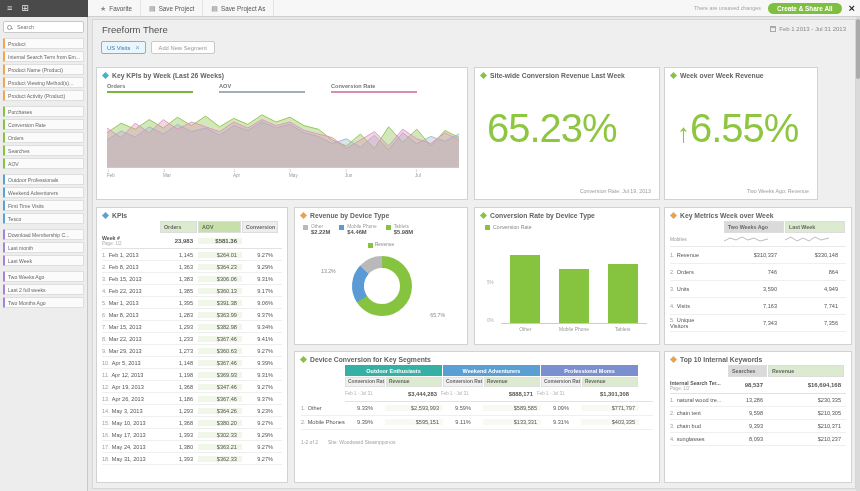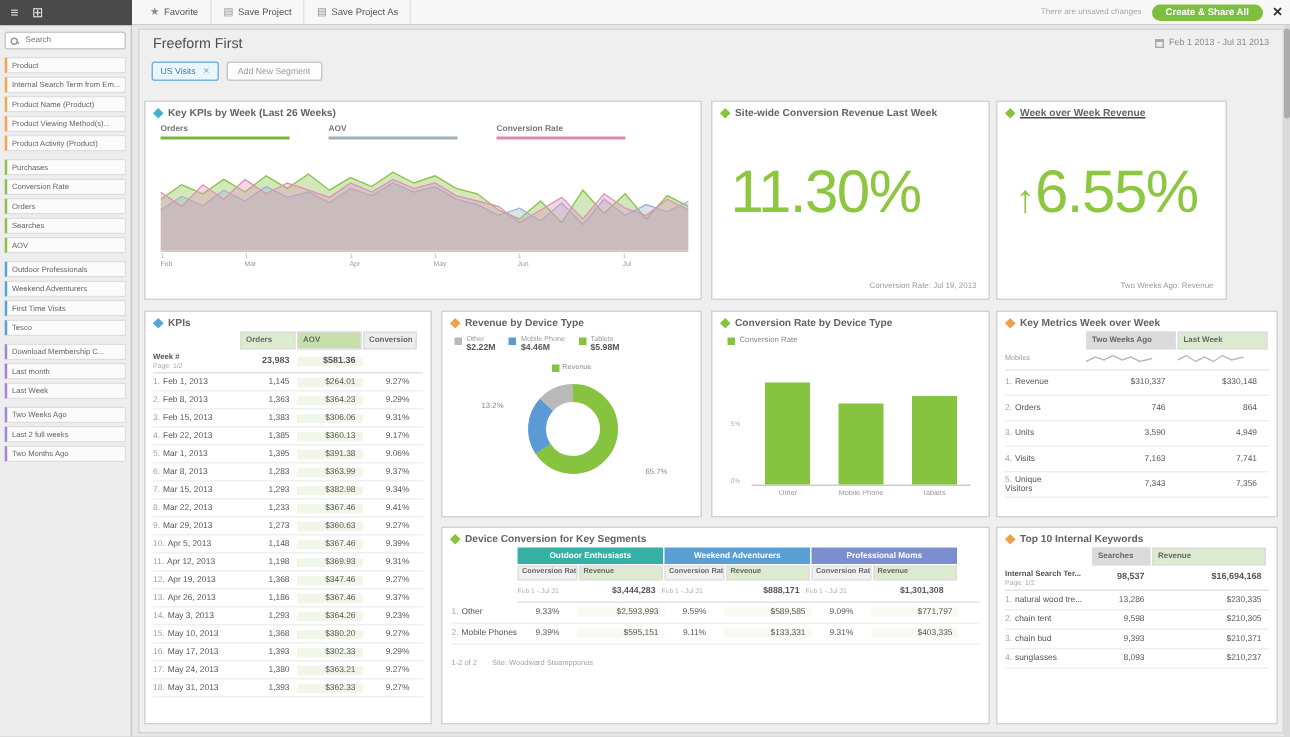--- a/index.html
+++ b/index.html
@@ -47,21 +47,21 @@
   
   .card{position:absolute;background:#fff;border:1px solid #d2d2d2;z-index:2;overflow:hidden;}
   .card-head{display:flex;align-items:center;gap:4px;padding:4px 6px 2px;}
   .diamond{width:5px;height:5px;transform:rotate(45deg);flex:none;background:#999;}
   .card-title{font-size:6.8px;font-weight:bold;color:#636363;white-space:nowrap;}
   .card-foot{position:absolute;right:8px;bottom:5px;font-size:5.3px;color:#9c9c9c;}
 
   
   #card-kpi-area{left:8px;top:50px;width:372px;height:133px;}
   #card-sitewide{left:386px;top:50px;width:186px;height:133px;}
-  #card-wow{left:576px;top:50px;width:154px;height:133px;text-decoration:underline;}
+  #card-wow{left:576px;top:50px;width:154px;height:133px;}
   #card-kpis{left:8px;top:190px;width:192px;height:276px;}
   #card-donut{left:206px;top:190px;width:174px;height:138px;}
   #card-bars{left:386px;top:190px;width:186px;height:138px;}
   #card-keymetrics{left:576px;top:190px;width:188px;height:138px;}
   #card-devconv{left:206px;top:334px;width:366px;height:132px;}
   #card-top10{left:576px;top:334px;width:188px;height:132px;}
 
   
   .kpi-tabs{display:flex;padding:2px 10px 0;gap:26px;}
   .kpi-tab{width:86px;}
@@ -269,21 +269,21 @@
         </div>
 
         <div class="side-item" style="border-left-color: rgb(165, 132, 214);">
           <span>Two Months Ago</span>
         </div>
       </div>
   </div>
 
   <div class="main">
     <div class="panel-frame"></div>
-    <div class="panel-title">Freeform First</div>
+    <div class="panel-title">Freeform There</div>
     <div class="panel-date">
       <span class="cal-ico"></span>
       <span>Feb 1 2013 - Jul 31 2013</span>
     </div>
     <div class="chip-row">
       <span class="chip">
         <span>US Visits</span>
         <span class="x">×</span>
       </span>
       <span class="add-seg">Add New Segment</span>
@@ -328,21 +328,21 @@
           <span class="ax-month" style="left: 68%;"><i>1</i>Jun</span>
           <span class="ax-month" style="left: 88%;"><i>1</i>Jul</span>
         </div>
     </div>
 
     <div class="card" id="card-sitewide">
       <div class="card-head">
         <span class="diamond" style="background: rgb(134, 196, 64);"></span>
         <span class="card-title">Site-wide Conversion Revenue Last Week</span>
       </div>
-      <div class="big-num">11.30%</div>
+      <div class="big-num">65.23%</div>
       <div class="card-foot">Conversion Rate: Jul 19, 2013</div>
     </div>
 
     <div class="card" id="card-wow">
       <div class="card-head">
         <span class="diamond" style="background: rgb(134, 196, 64);"></span>
         <span class="card-title">Week over Week Revenue</span>
       </div>
       <div class="big-num">
         <span class="arrow">↑</span><span>6.55%</span>

